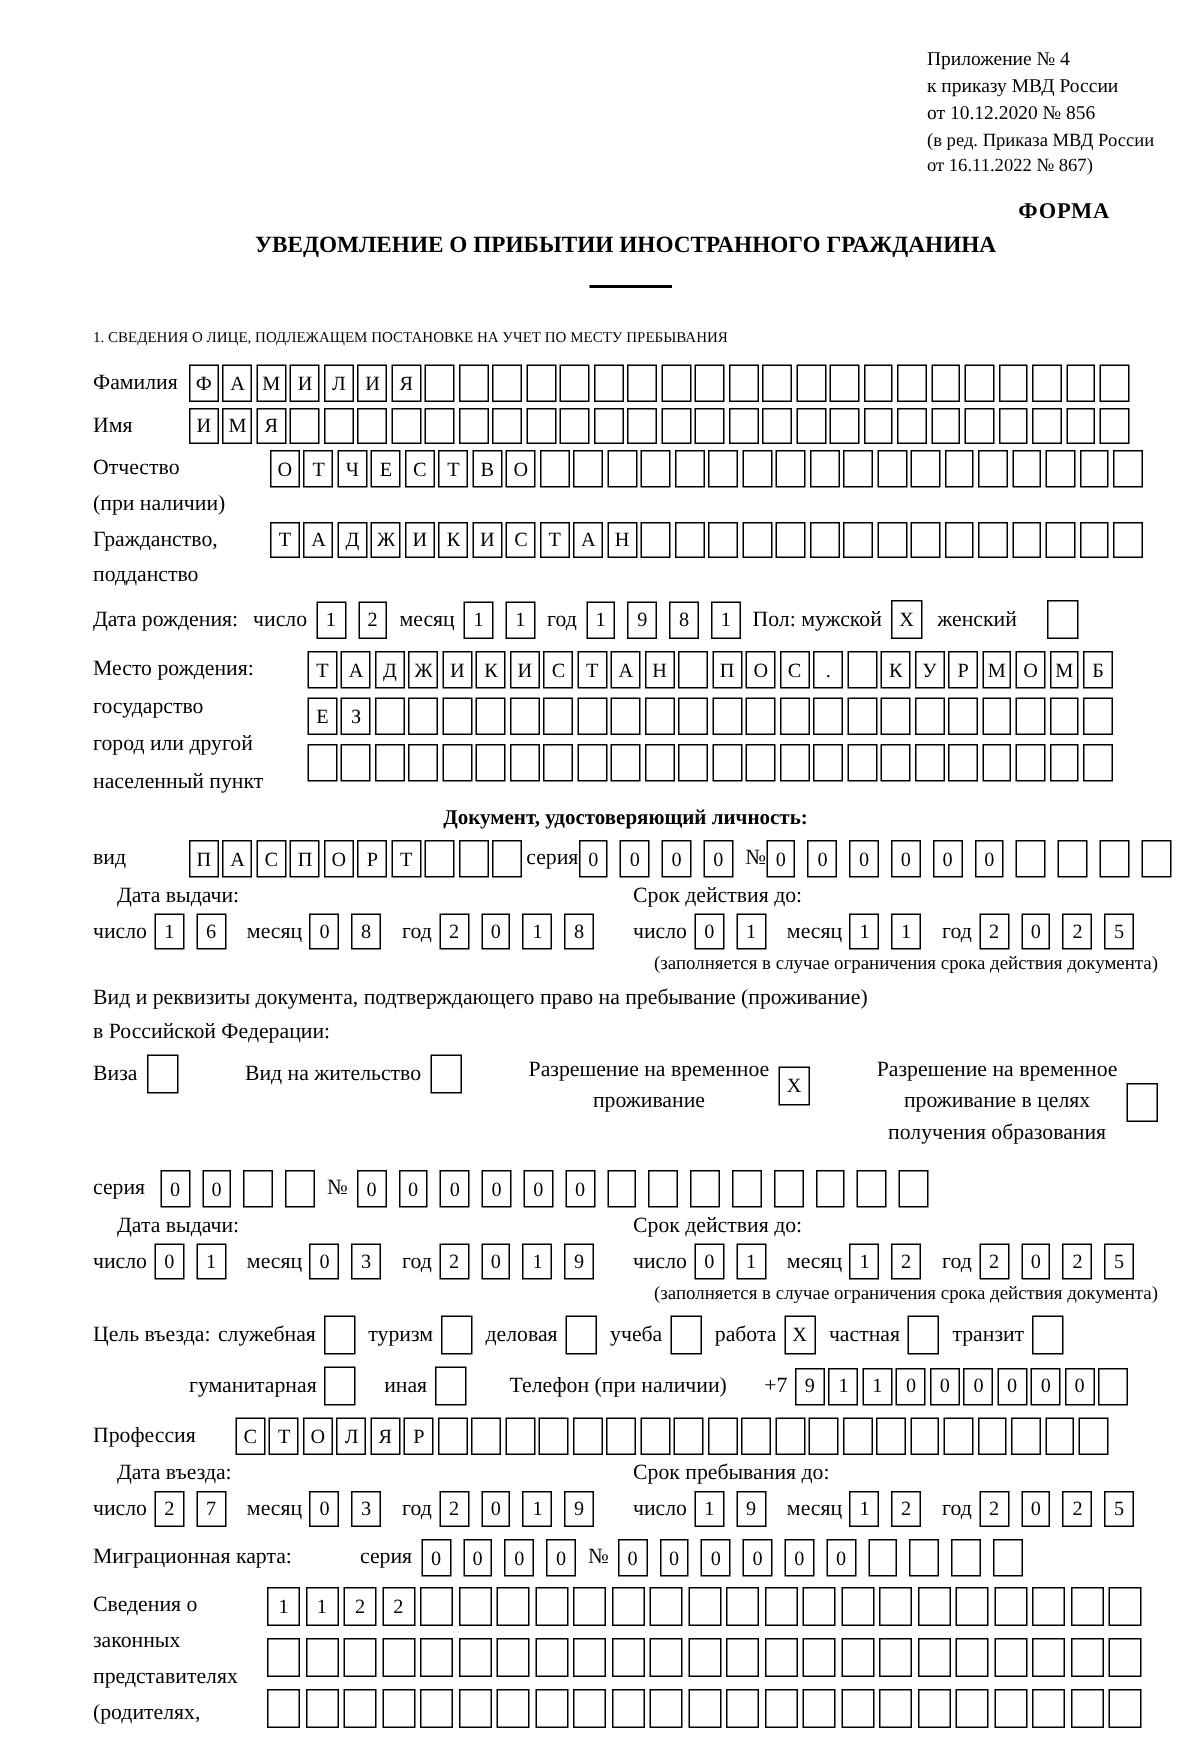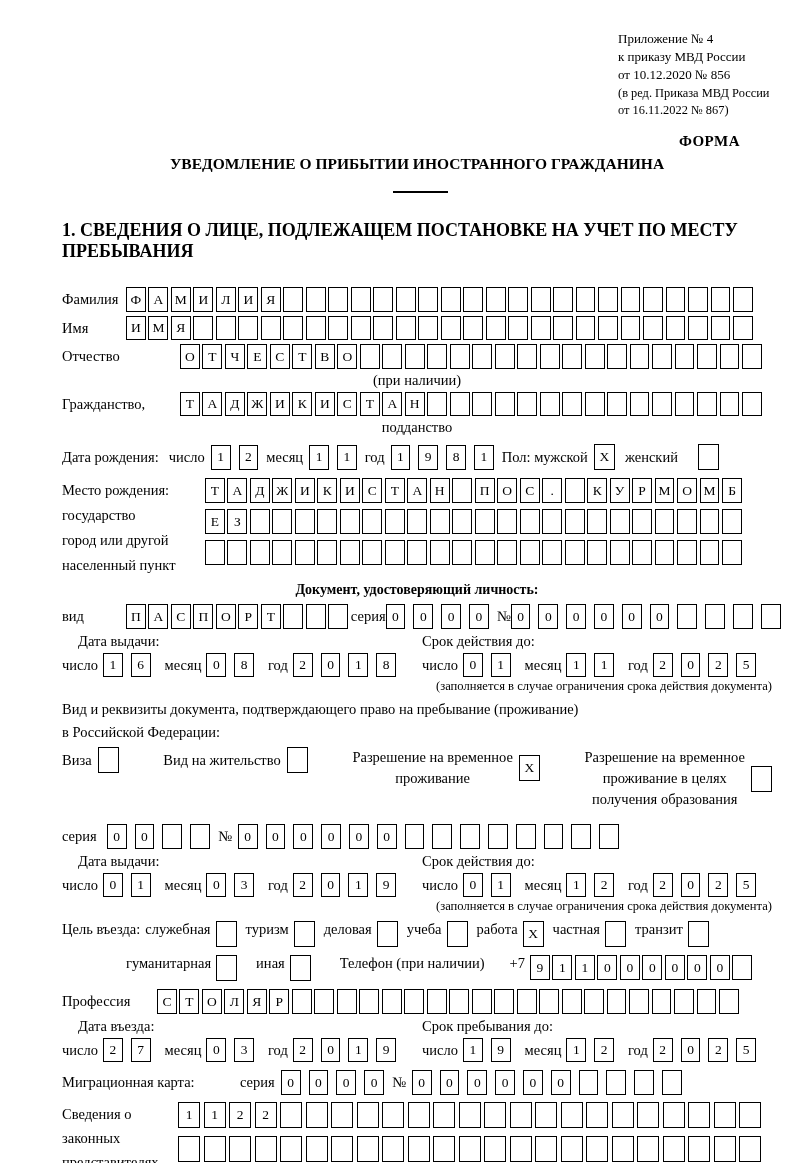--- a/index.html
+++ b/index.html
@@ -12,27 +12,27 @@
   .page { padding:30px 28px 8px 62px; }
 
   .appendix { margin-left:556px; width:190px; font-size:13px; line-height:1.4; }
   .appendix .small { font-size:12.4px; }
 
   .forma { text-align:right; padding-right:32px; font-weight:bold; font-size:15px; margin-top:14px; letter-spacing:.5px; }
 
   .title { text-align:center; font-weight:bold; font-size:15.5px; line-height:1.55; margin-top:2px; }
   .uline { display:inline-block; width:55px; border-bottom:2px solid #000; height:13px; margin-left:6px; }
 
-  .sec { font-weight:bold; font-size:18px; margin-top:20px; margin-bottom:25px; }
+  .sec { font-weight:normal; font-size:10px; margin-top:20px; margin-bottom:12px; }
 
   .frow { display:flex; align-items:center; margin-bottom:4px; }
   .lbl { white-space:nowrap; }
   .w64 { width:64px; flex:0 0 64px; }
   .w118 { width:118px; flex:0 0 118px; }
-  .subl { margin:-1px 0 3px 0;text-align:center; }
+  .subl { margin:-1px 0 3px 0; }
 
   .cells { display:inline-flex; }
   .cell {
     flex:0 0 auto; width:19.8px; height:24.5px; border:1.8px solid #000;
     margin-right:2.7px; display:inline-flex; align-items:center; justify-content:center;
     font-size:13.5px; background:#fff;
   }
   .cells.dates .cell { margin-right:8px; }
   .cells.chk .cell { width:21px; height:26px; margin-right:0; }
   .cells.big .cell { width:22px; height:26px; margin-right:3.5px; }
@@ -58,21 +58,21 @@
 
   .note-r { text-align:right; font-size:12.6px; margin:1px 0 7px 0; }
 
   .intro { margin-bottom:6px; }
 
   .opts { display:flex; justify-content:space-between; align-items:flex-start; margin:4px 0 14px 0; }
   .opt { display:flex; align-items:center; }
   .opt .txt { text-align:center; line-height:1.45; margin-right:6px; }
   .opt .cells { margin-top:0; }
 
-  .purpose { display:flex; align-items:flex-start; margin-bottom:8px; }
+  .purpose { display:flex; align-items:center; margin-bottom:8px; }
   .purpose .lbl { margin-right:5px; }
   .purpose .cells { margin-right:9px; }
   .indent64 { margin-left:64px; }
 
   .legal { display:flex; align-items:flex-start; margin-top:2px; }
   .legal .labelcol { flex:0 0 116px; line-height:24px; }
   .legal .cellrows .cells { margin-bottom:8px; }
 </style>
 </head>
 <body>

